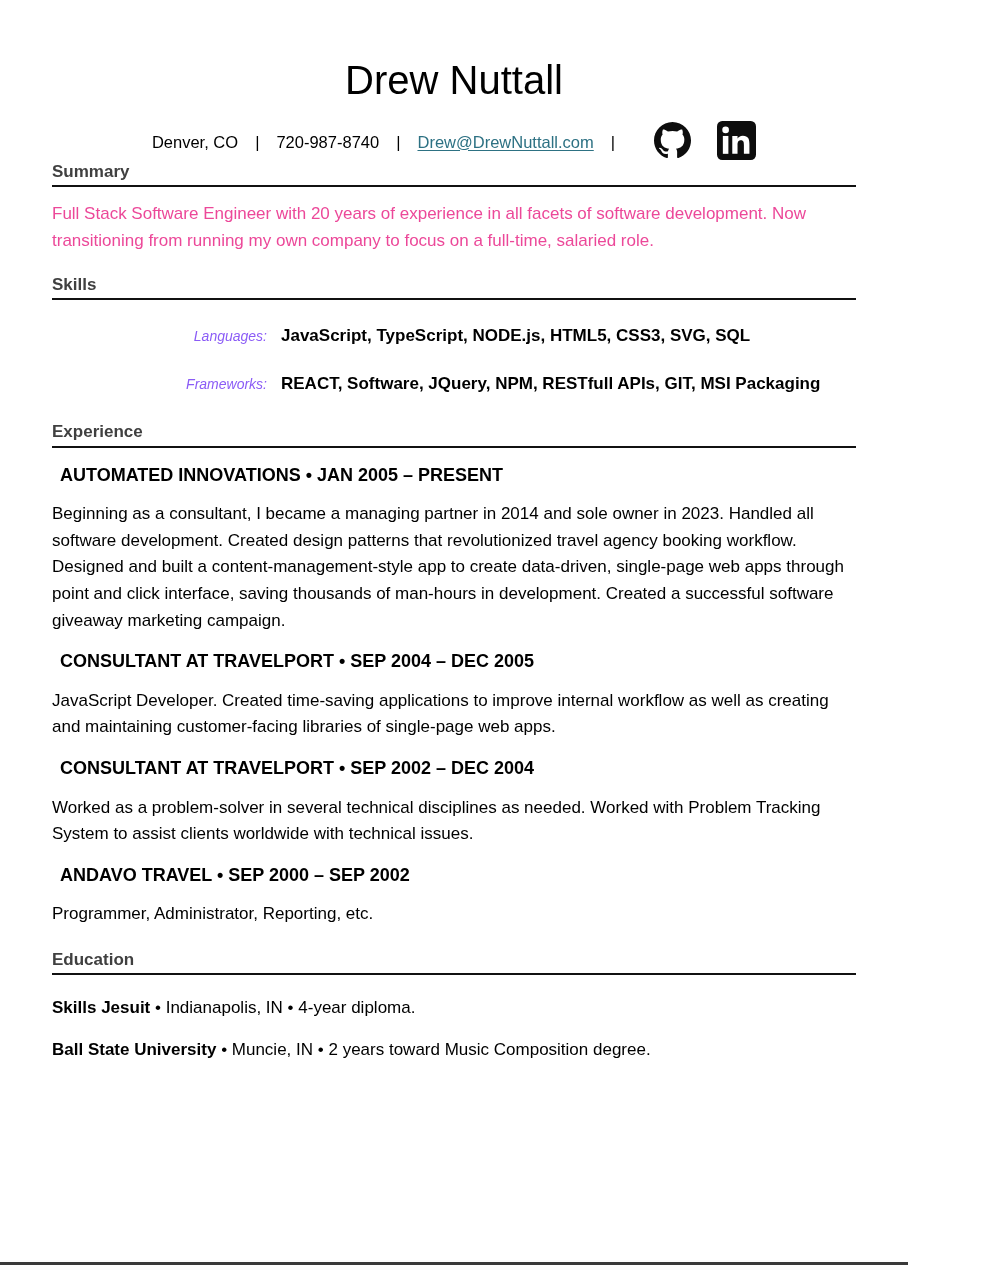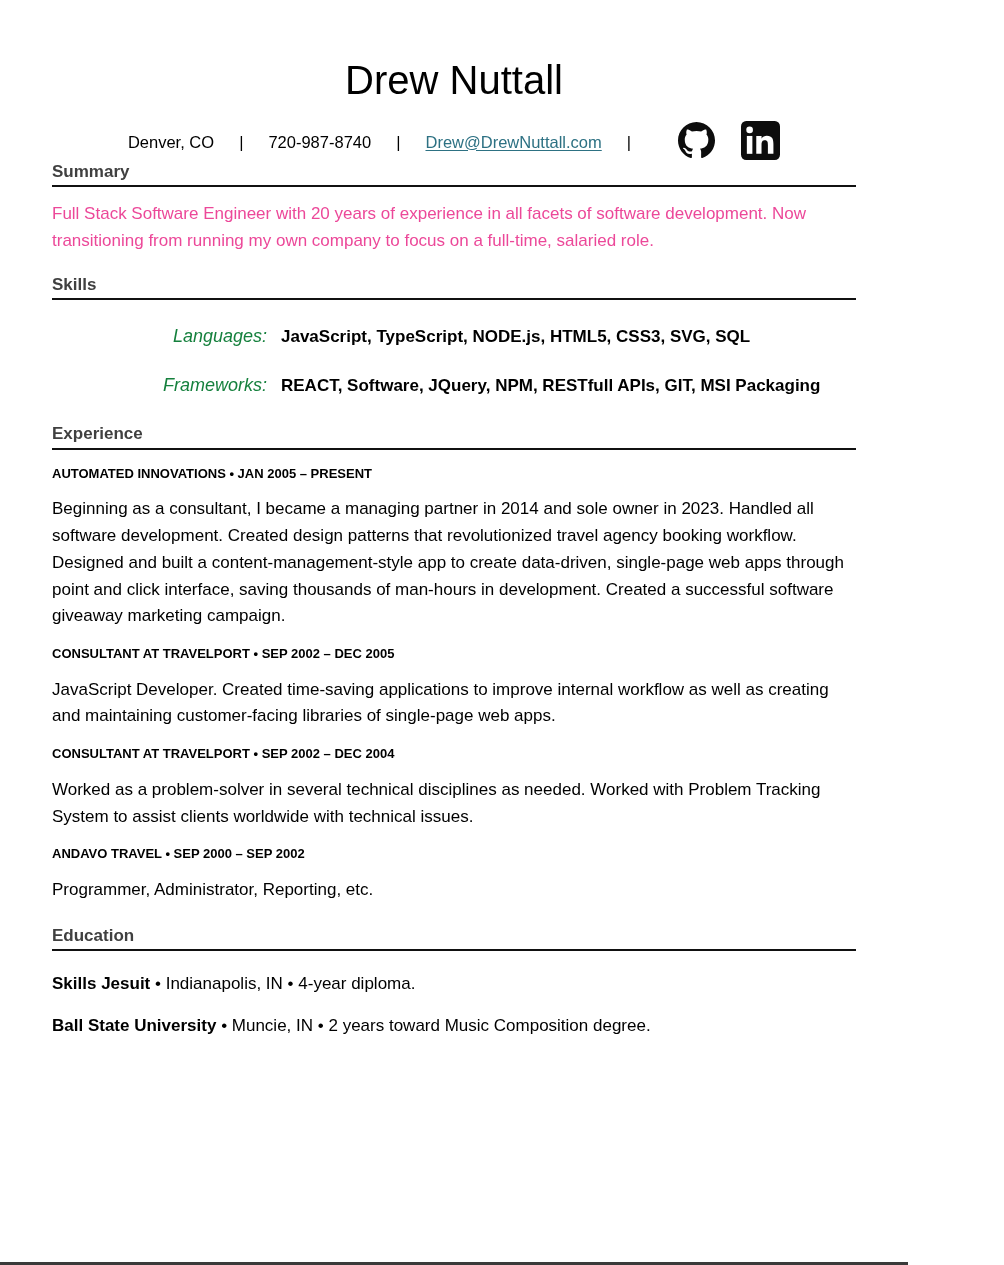--- a/index.html
+++ b/index.html
@@ -32,21 +32,21 @@
     line-height: 1.1;
     letter-spacing: 0px;
     margin: 0;
     padding-top: 58px;
     color: #000;
   }
   .contact-row {
     display: flex;
     align-items: center;
     justify-content: center;
-    gap: 8px;
+    gap: 0px;
     margin-top: 20px;
     height: 40px;
   }
   .contact-text {
     font-size: 16.5px;
     color: #000;
     white-space: nowrap;
   }
   .sep {
     font-size: 16.5px;
@@ -96,37 +96,37 @@
   }
   .skill-row {
     display: flex;
     align-items: baseline;
     margin-bottom: 28px;
   }
   .skill-label {
     width: 215px;
     text-align: right;
     font-style: italic;
-    font-size: 18px;
+    font-size: 14px;
     padding-right: 14px;
     flex: 0 0 auto;
-    color: #15803d;
+    color: #8b5cf6;
   }
   .skill-value {
     font-weight: bold;
     font-size: 17px;
     color: #000000;
   }
 
   
   .job { margin-top: 16px; }
   .job-title {
-    font-size: 13px;
+    font-size: 18px;
     font-weight: bold;
-    margin: 0;
+    margin: 8px;
     line-height: 1.3;
     color: #000;
   }
   .job-desc {
     font-size: 17px;
     line-height: 1.57;
     margin: 14px 0 0 0;
     color: #000;
   }
 
@@ -208,21 +208,21 @@
     <div>
       <h2 class="section-title">Experience</h2>
       <hr class="rule">
 
       <div class="job">
         <p class="job-title">AUTOMATED INNOVATIONS • JAN 2005 – PRESENT</p>
         <p class="job-desc">Beginning as a consultant, I became a managing partner in 2014 and sole owner in 2023.  Handled all software development.  Created design patterns that revolutionized travel agency booking workflow.  Designed and built a content-management-style app to create data-driven, single-page web apps through point and click interface, saving thousands of man-hours in development. Created a successful software giveaway marketing campaign.</p>
       </div>
 
       <div class="job">
-        <p class="job-title">CONSULTANT AT TRAVELPORT • SEP 2002 – DEC 2005</p>
+        <p class="job-title">CONSULTANT AT TRAVELPORT • SEP 2004 – DEC 2005</p>
         <p class="job-desc">JavaScript Developer.  Created time-saving applications to improve internal workflow as well as creating and maintaining customer-facing libraries of single-page web apps.</p>
       </div>
 
       <div class="job">
         <p class="job-title">CONSULTANT AT TRAVELPORT • SEP 2002 – DEC 2004</p>
         <p class="job-desc">Worked as a problem-solver in several technical disciplines as needed.  Worked with Problem Tracking System to assist clients worldwide with technical issues.</p>
       </div>
 
       <div class="job">
         <p class="job-title">ANDAVO TRAVEL • SEP 2000 – SEP 2002</p>

